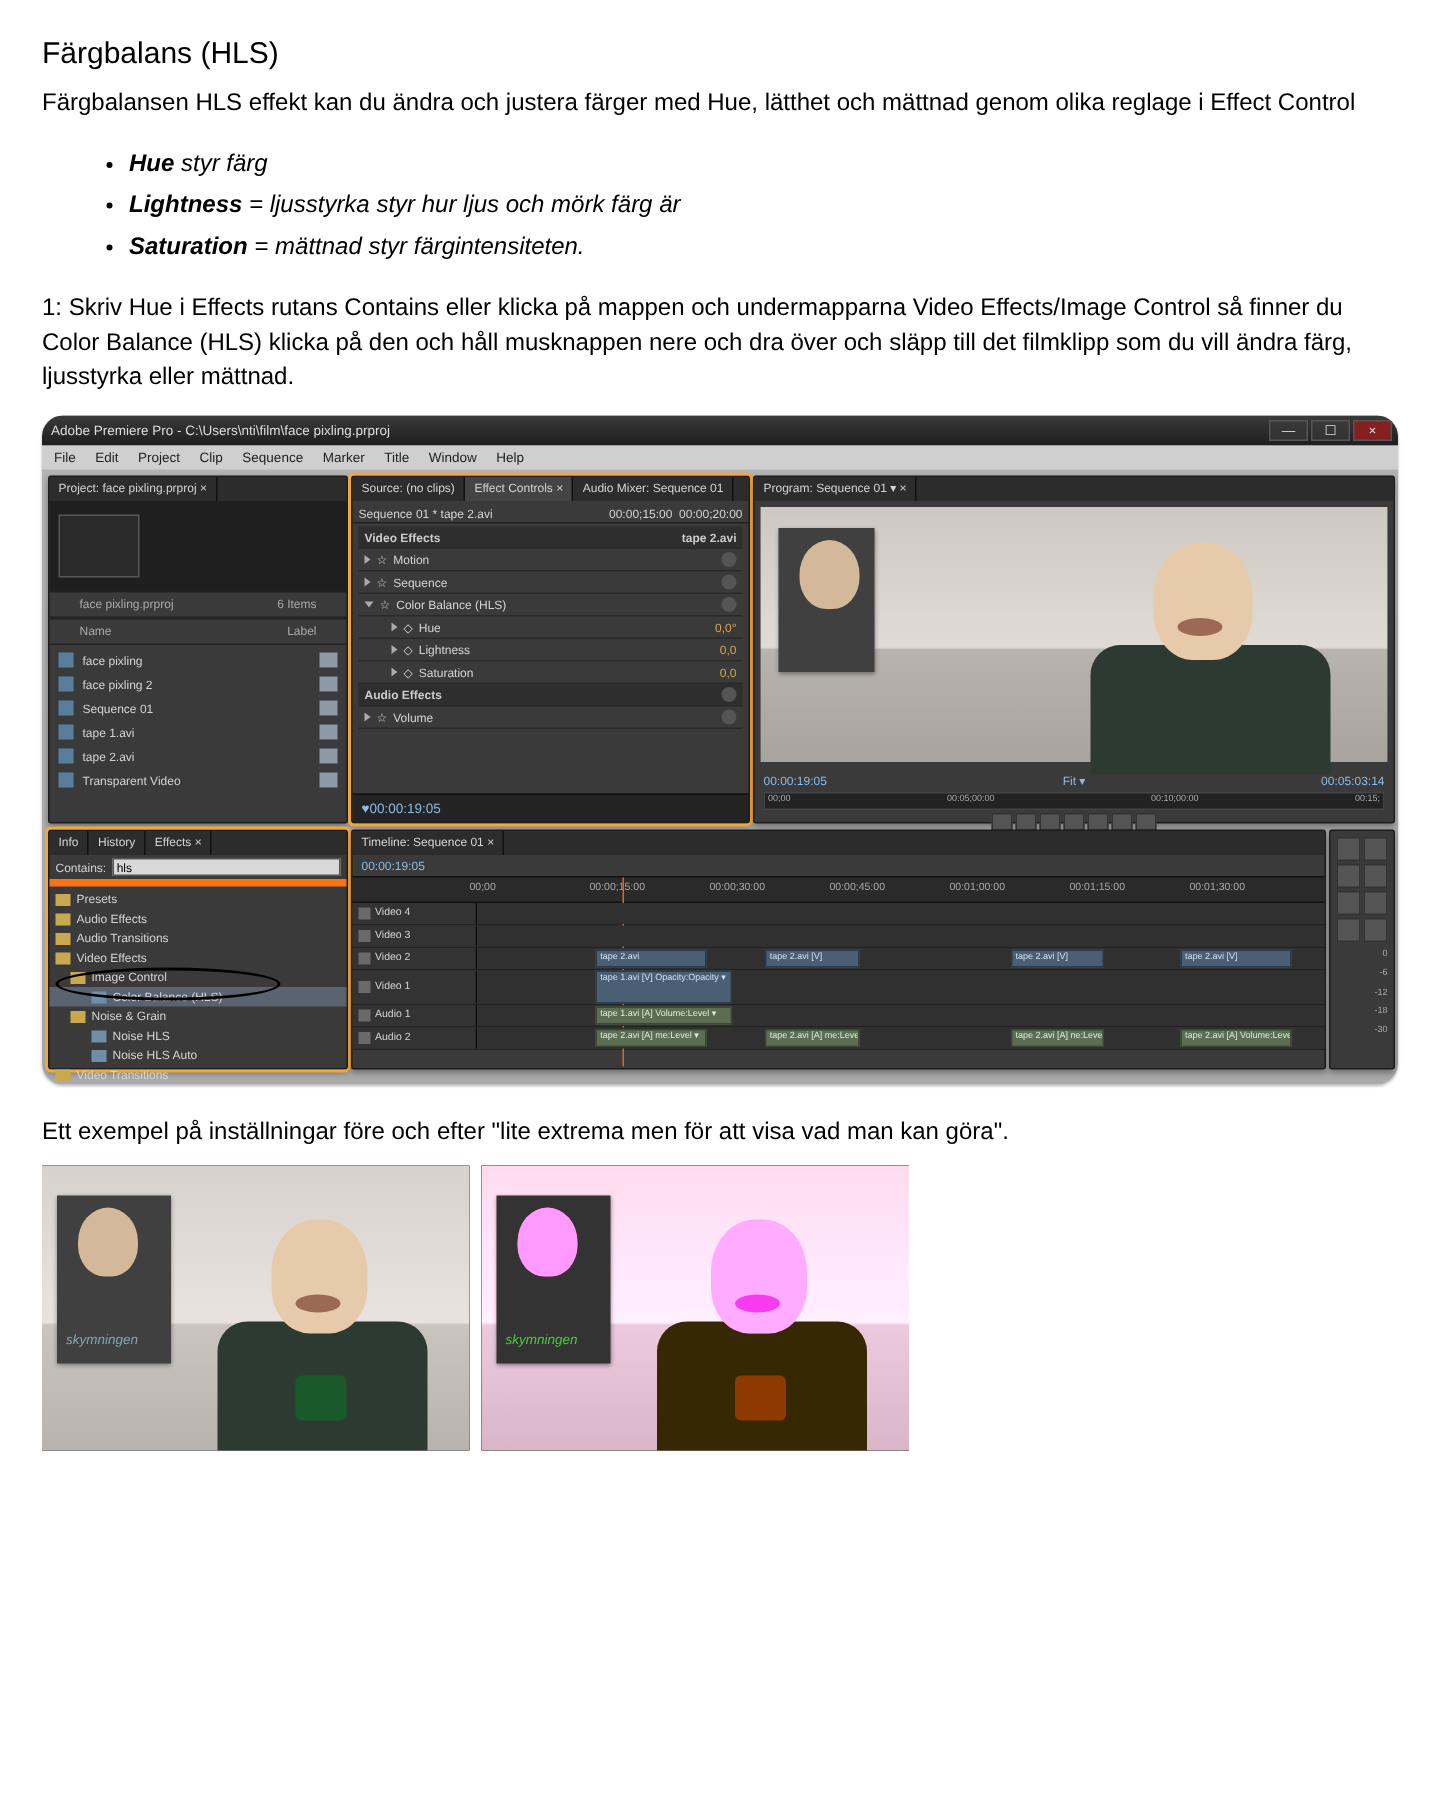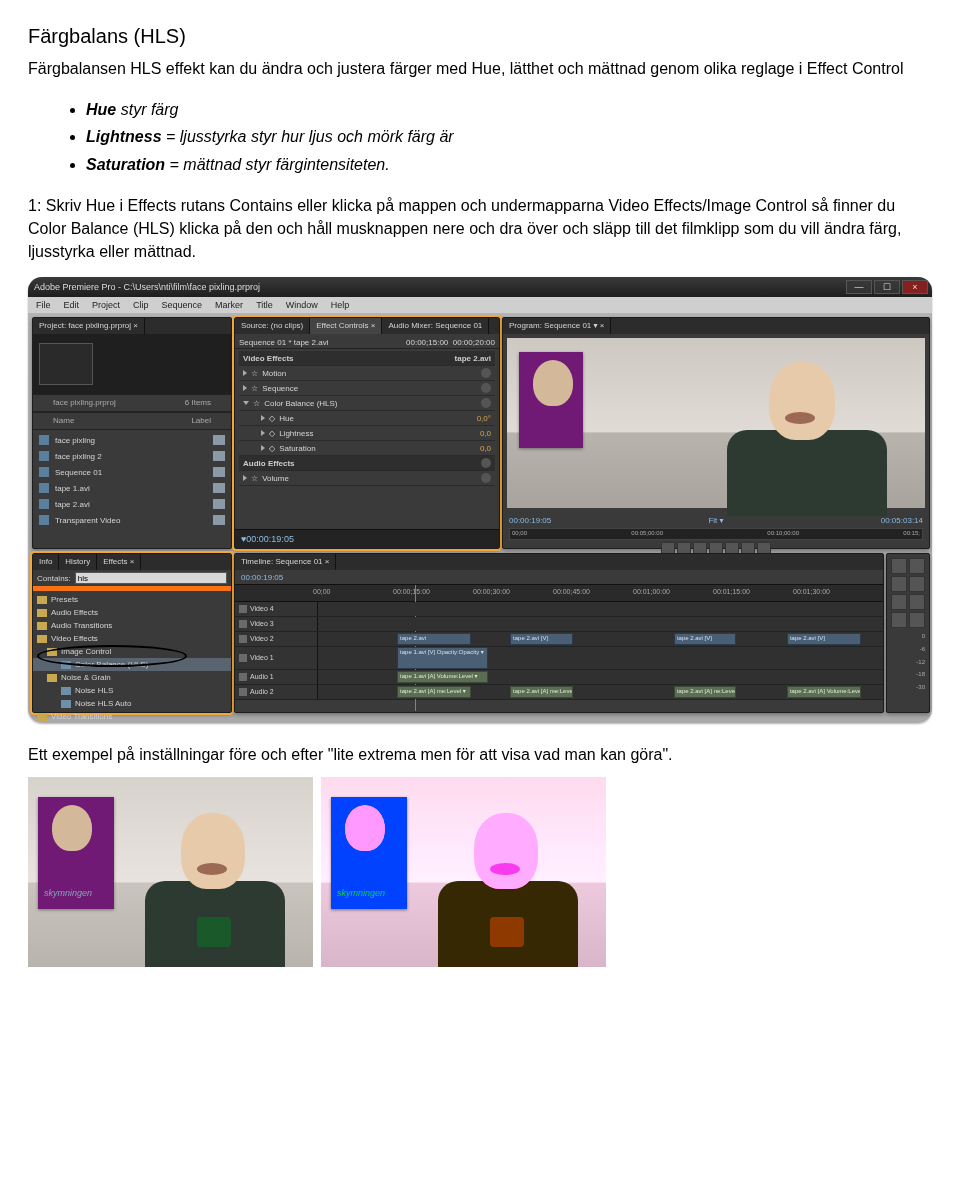--- a/index.html
+++ b/index.html
@@ -97,21 +97,21 @@
 .track.v1{height:22px}
 .tools{top:276px;left:858px;width:42px;height:158px}
 .tools .grid{display:flex;flex-wrap:wrap;gap:2px;padding:4px}
 .tools .btn{width:14px;height:14px;background:#555;border:1px solid #333}
 
 
 .pair{display:flex;gap:8px;margin-bottom:10px}
 .still{width:285px;height:190px;background:#000;position:relative;overflow:hidden}
 .still.after{filter:hue-rotate(280deg) saturate(3) contrast(1.2)}
 .room{position:absolute;inset:0;background:linear-gradient(#d7d2cc 0%,#e8e3de 55%,#c9c4be 56%,#b8b3ad 100%)}
-.poster{position:absolute;left:10px;top:20px;width:76px;height:112px;background:#701a75;box-shadow:0 1px 3px rgba(0,0,0,.4)}
+.poster{position:absolute;left:10px;top:20px;width:76px;height:112px;background:#404040;box-shadow:0 1px 3px rgba(0,0,0,.4)}
 .poster .face{position:absolute;left:14px;top:8px;width:40px;height:46px;background:#d4b89a;border-radius:50% 50% 45% 45%}
 .poster .txt{position:absolute;left:6px;bottom:8px;font-size:9px;color:#7fa8b5;font-style:italic}
 .man{position:absolute;right:18px;bottom:0;width:158px;height:160px}
 .man .head{position:absolute;left:44px;top:6px;width:64px;height:76px;background:#e7caa9;border-radius:46% 46% 40% 40%}
 .man .head::after{content:"";position:absolute;left:16px;top:50px;width:30px;height:12px;background:#9c6a54;border-radius:50%}
 .man .body{position:absolute;left:8px;top:74px;width:140px;height:90px;background:#2d3a31;border-radius:20px 20px 0 0}
 .man .logo{position:absolute;left:60px;top:110px;width:34px;height:30px;background:#1a5a2a;border-radius:4px}
 
 
 .program .video .room{background:linear-gradient(#cdc8c2 0%,#e0dbd5 55%,#b8b3ad 56%,#a8a39d 100%)}

